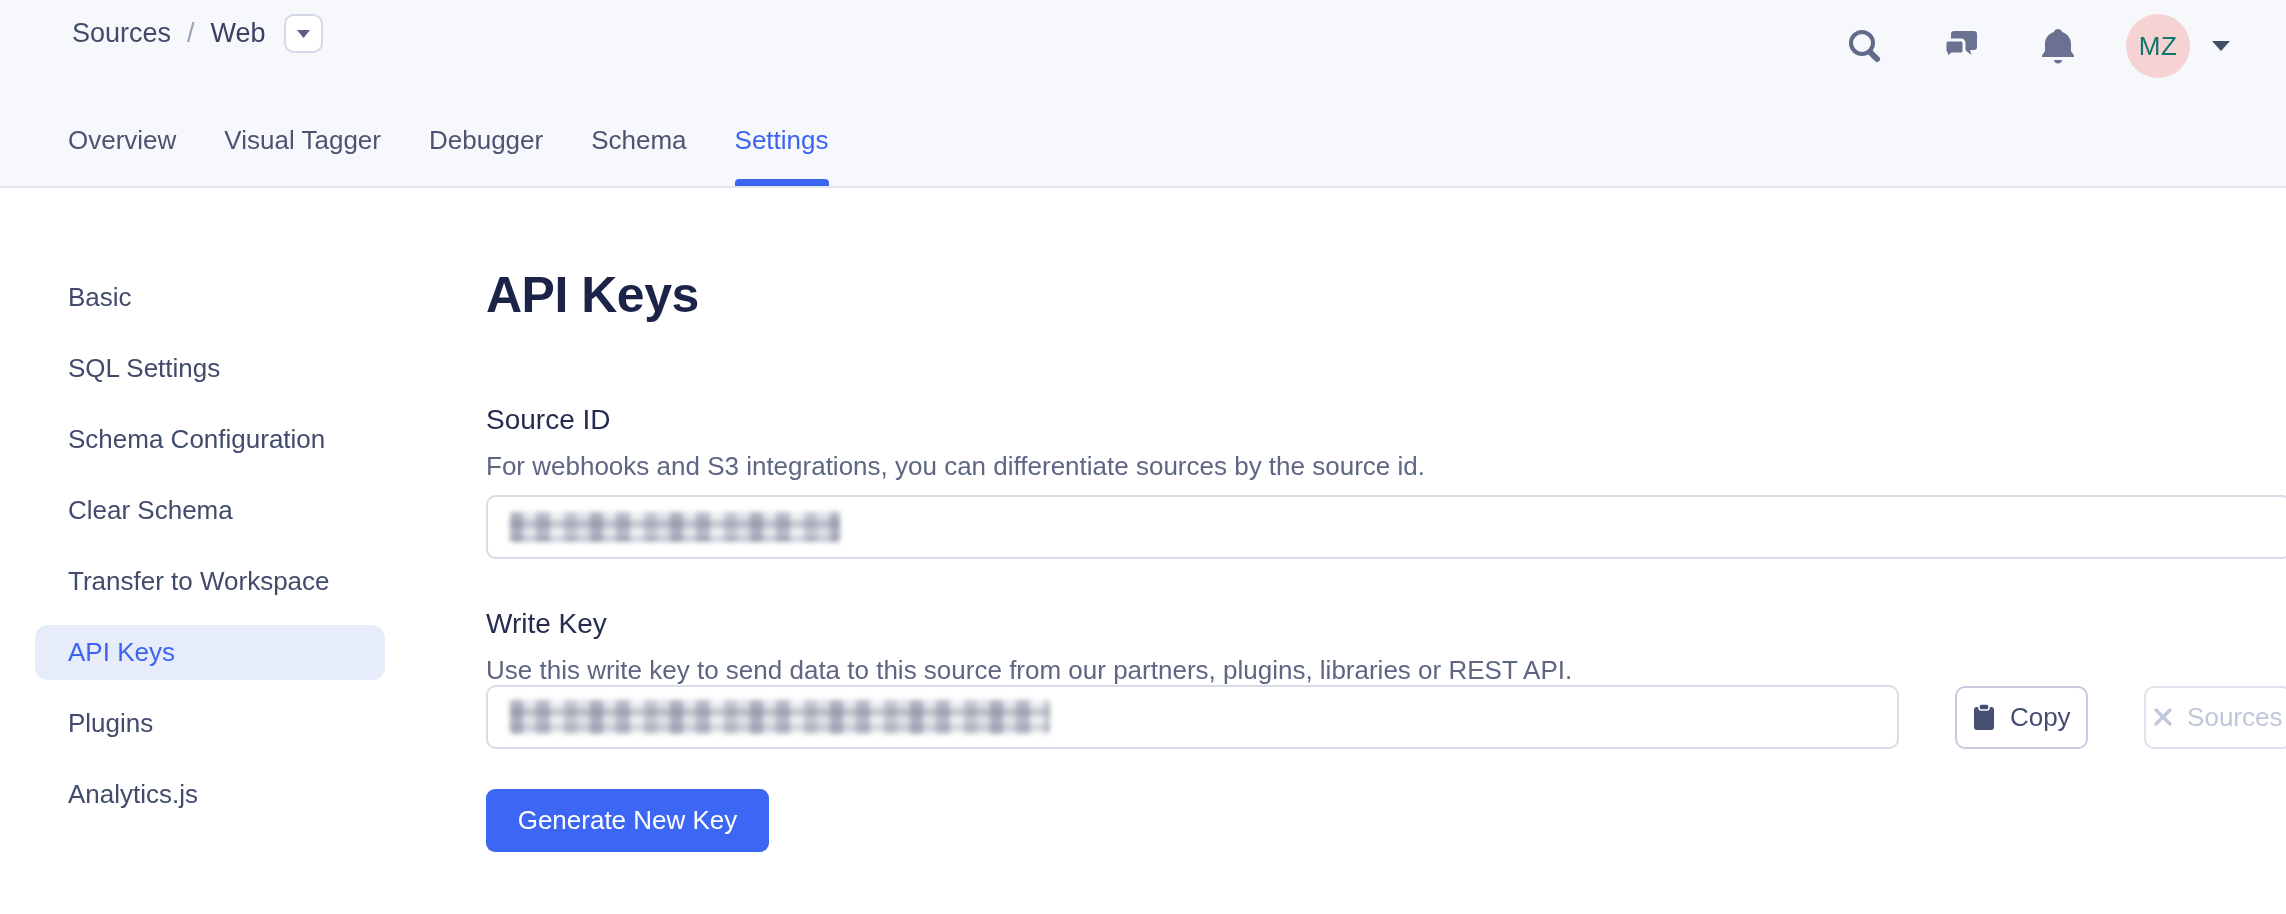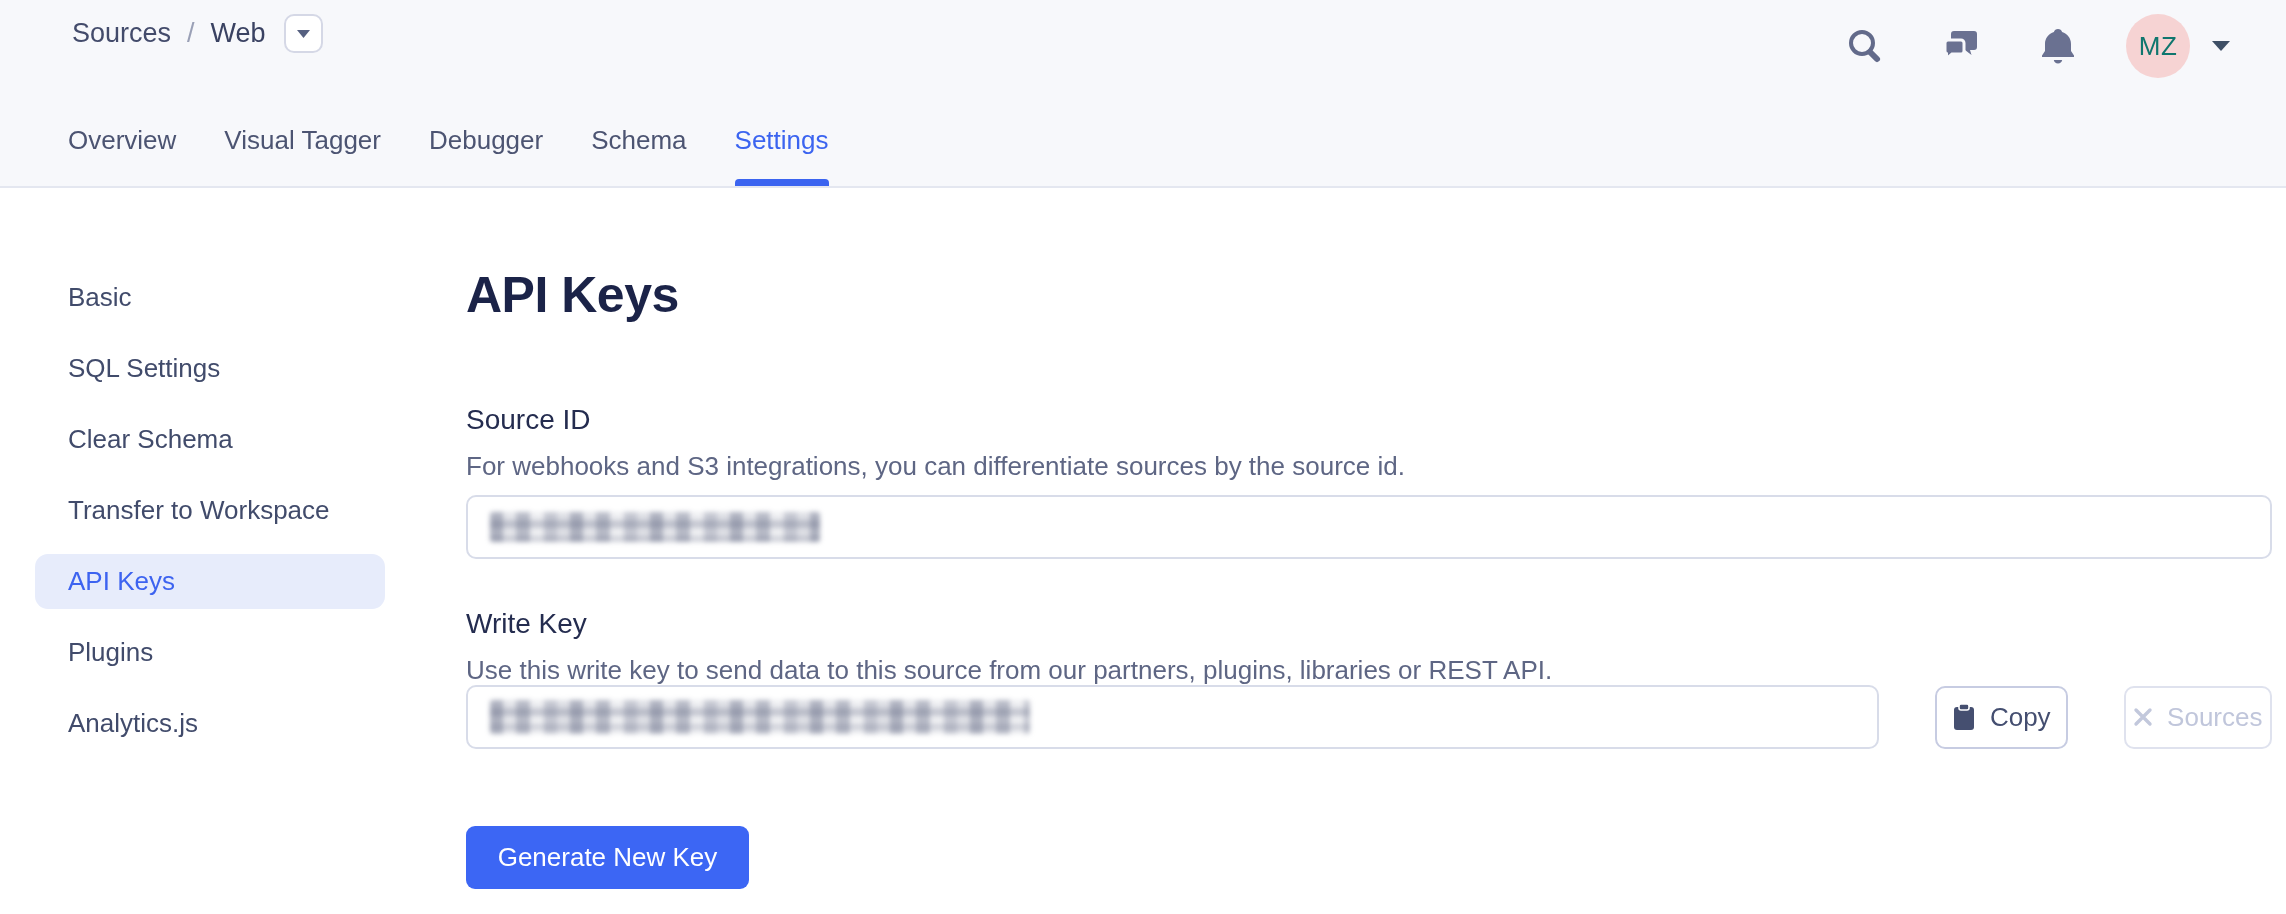--- a/index.html
+++ b/index.html
@@ -48,21 +48,21 @@
   .tab{
     position:relative;font-size:26px;line-height:30px;color:#4c5472;
     padding-bottom:31px;cursor:pointer;white-space:nowrap;
   }
   .tab.active{color:#3b64f0;}
   .tab.active::after{
     content:"";position:absolute;left:0;right:0;bottom:0;height:7px;
     background:#3b64f0;border-radius:4px 4px 0 0;
   }
   
-  .page-body{display:flex;align-items:flex-start;background:#ffffff;}
+  .page-body{display:flex;align-items:flex-start;background:#ffffff;gap:20px;}
   .side-nav{width:420px;flex:none;padding:82px 0 0 35px;}
   .snav-item{
     width:350px;height:55px;margin-bottom:16px;border-radius:13px;
     display:flex;align-items:center;padding-left:33px;
     font-size:26px;font-weight:500;color:#414b6b;cursor:pointer;white-space:nowrap;
   }
   .snav-item.active{background:#e7ecfb;color:#3d63f0;}
   .main-col{width:1806px;flex:none;margin-left:46px;padding-top:81px;}
   .page-title{
     margin:0 0 84px 0;font-size:50px;line-height:52px;font-weight:700;
@@ -94,21 +94,21 @@
   .spacer-50{height:50px;}
   .key-row{display:flex;align-items:center;gap:20px;}
   .btn{
     height:63px;display:flex;align-items:center;justify-content:center;
     border-radius:10px;background:#ffffff;font-size:26px;font-weight:500;
     cursor:pointer;white-space:nowrap;margin-left:36px;
   }
   .btn-copy{width:166px;border:2px solid #c7cce2;color:#444e70;gap:14px;}
   .btn-revoke{width:186px;border:2px solid #dfe2ee;color:#c0c6db;gap:14px;cursor:default;}
   .btn-primary{
-    margin-top:77px;width:283px;height:63px;border:none;border-radius:9px;
+    margin-top:40px;width:283px;height:63px;border:none;border-radius:9px;
     background:#3c66f4;color:#ffffff;font-size:26px;font-weight:500;
     display:flex;align-items:center;justify-content:center;cursor:pointer;
   }
   svg{display:block;}
 </style>
 </head>
 <body>
 
 <div class="screen">
 
@@ -161,20 +161,21 @@
       <span class="tab">Debugger</span>
       <span class="tab">Schema</span>
       <span class="tab active">Settings</span>
     </div>
   </div>
 
   <div class="page-body">
     <div class="side-nav">
       <div class="snav-item">Basic</div>
       <div class="snav-item">SQL Settings</div>
+      <div class="snav-item">Schema Configuration</div>
       <div class="snav-item">Clear Schema</div>
       <div class="snav-item">Transfer to Workspace</div>
       <div class="snav-item active">API Keys</div>
       <div class="snav-item">Plugins</div>
       <div class="snav-item">Analytics.js</div>
     </div>
 
     <div class="main-col">
       <h1 class="page-title">API Keys</h1>
 

